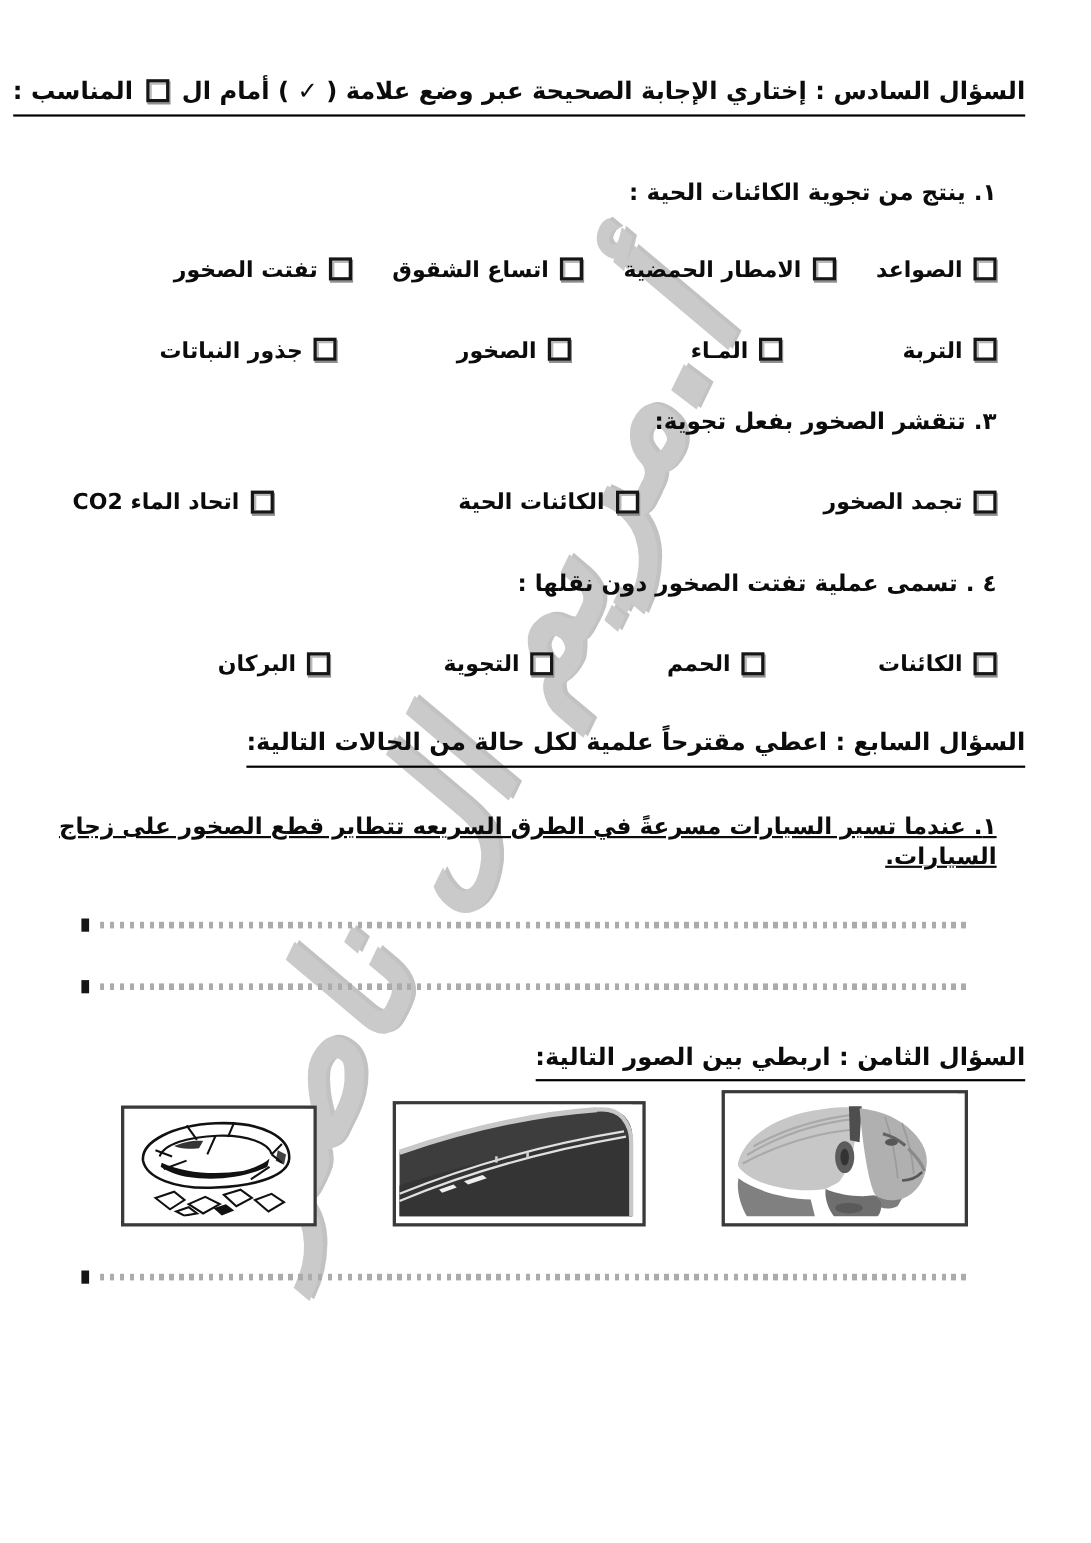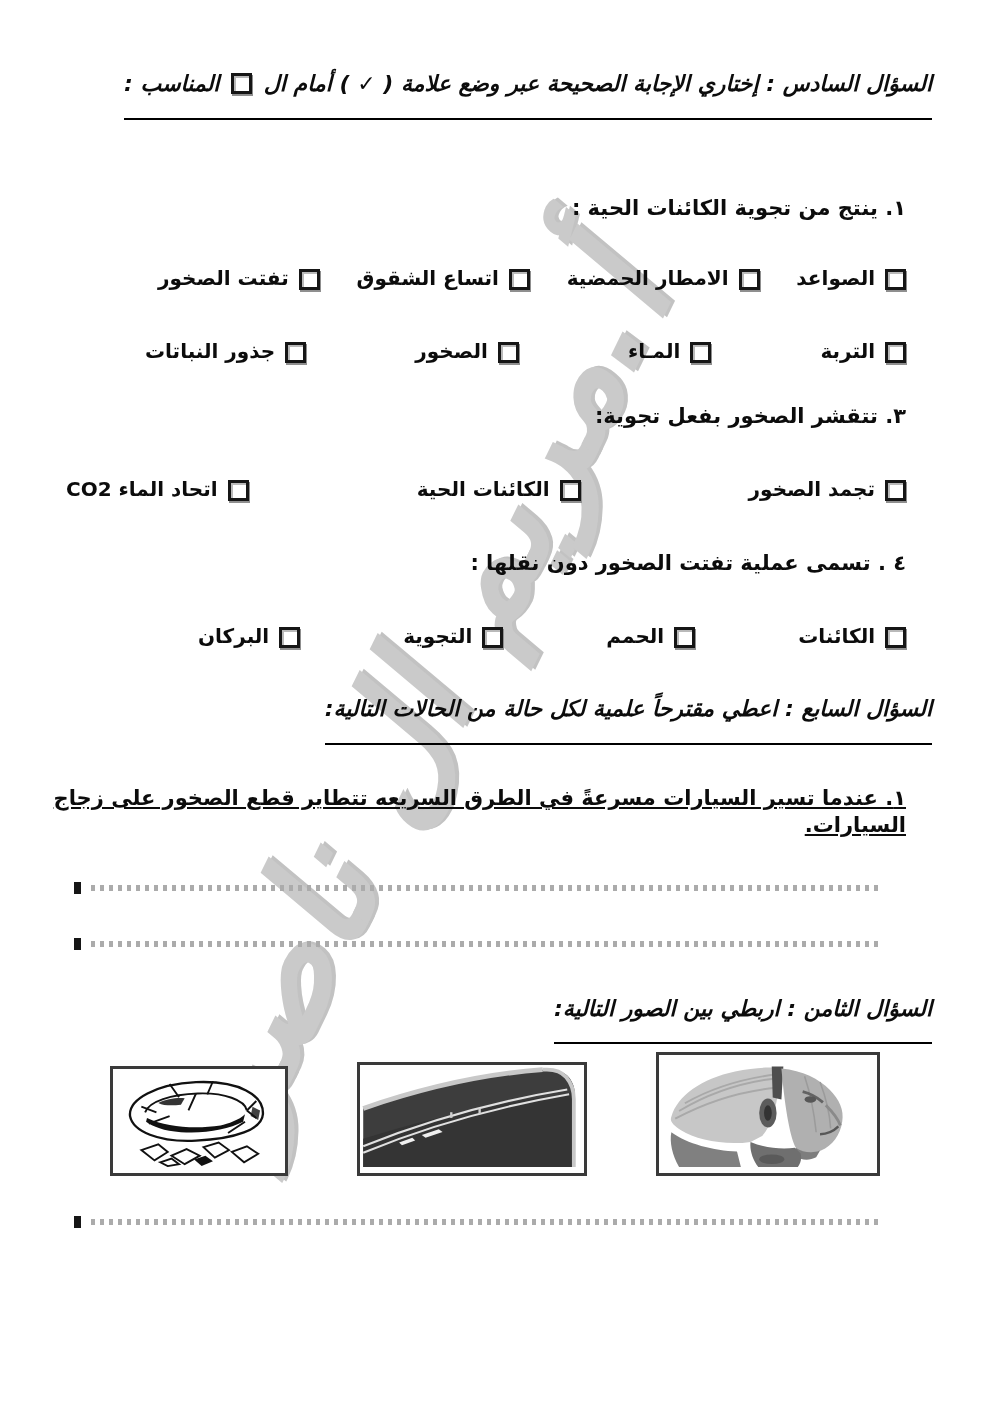--- a/index.html
+++ b/index.html
@@ -28,44 +28,43 @@
     pointer-events:none;
     user-select:none;
   }
   
   .page{position:relative;z-index:1;padding-top:70px;}
   .sec-head{text-align:right;margin-right:60px;}
   .sec-title{
     display:inline-block;
     font-size:22px;font-weight:bold;
     border-bottom:2.5px solid #000;
-    padding-bottom:19px;
+    padding-bottom:5px;
     line-height:1.3;
-    font-style:italic;
   }
   .q{
     font-size:21px;font-weight:bold;
     text-align:right;margin-right:86px;
     line-height:1.3;
   }
   .case-line{
     font-size:21px;font-weight:bold;
     text-align:right;margin-right:86px;margin-left:40px;
     line-height:1.3;
   }
   
   .opt-row{
     display:flex;justify-content:space-between;align-items:center;
     margin-right:86px;font-size:20px;font-weight:bold;
   }
   .row1{margin-left:158px;}
   .row2{margin-left:145px;}
   .row3{margin-left:66px;}
   .row4{margin-left:198px;}
-  .opt{display:flex;align-items:flex-end;gap:10px;white-space:nowrap;cursor:pointer;}
+  .opt{display:flex;align-items:center;gap:10px;white-space:nowrap;cursor:pointer;}
   .cbx{
     display:inline-block;width:15px;height:15px;background:#fff;
     border:3px solid #161616;
     box-shadow:inset 2px 2px 0 0 #b9b9b9, 1px 2px 0 0 #8f8f8f;
     flex:0 0 auto;
   }
   .cbx-inline{vertical-align:-3px;margin:0 4px;}
   
   .answer-line{
     direction:ltr;display:flex;align-items:center;gap:10px;
@@ -79,21 +78,21 @@
   
   .images-row{
     direction:ltr;display:flex;justify-content:space-between;align-items:flex-end;
     margin:8px 112px 0 110px;
   }
   .img-frame{background:#fff;border:3px solid #3a3a3a;line-height:0;}
   .f1{width:172px;height:104px;}
   .f2{width:224px;height:108px;}
   .f3{width:218px;height:118px;}
   
-  .mt52{margin-top:75px;} .mt50{margin-top:40px;} .mt49{margin-top:49px;} .mt47{margin-top:47px;} .mt45{margin-top:45px;}
+  .mt52{margin-top:56px;} .mt50{margin-top:40px;} .mt49{margin-top:49px;} .mt47{margin-top:47px;} .mt45{margin-top:45px;}
   .mt44{margin-top:44px;} .mt42{margin-top:42px;} .mt40{margin-top:40px;text-decoration:underline;}
 </style>
 </head>
 <body>
 
 <div class="watermark">أ.مريم ال ناصر</div>
 
 <div class="page">
 
   <div class="sec-head">

